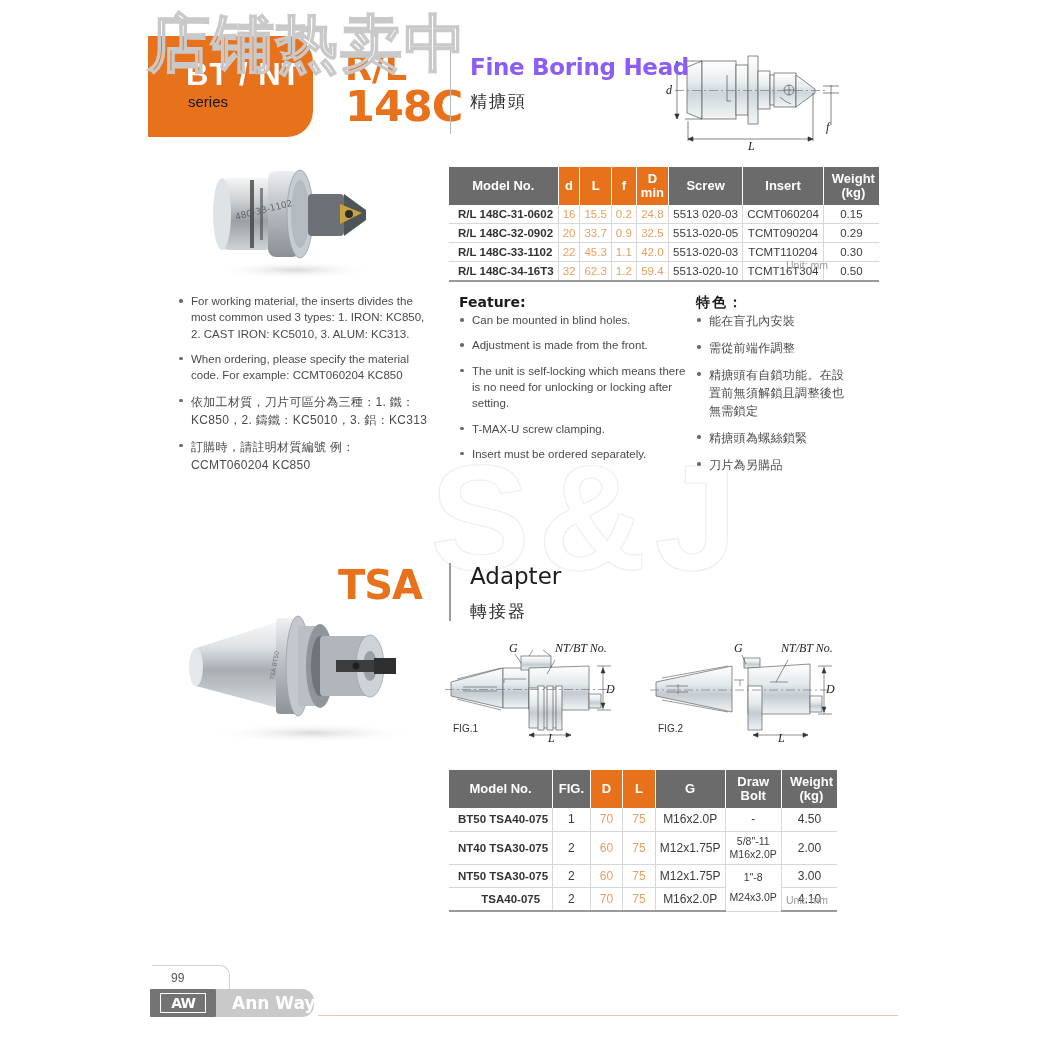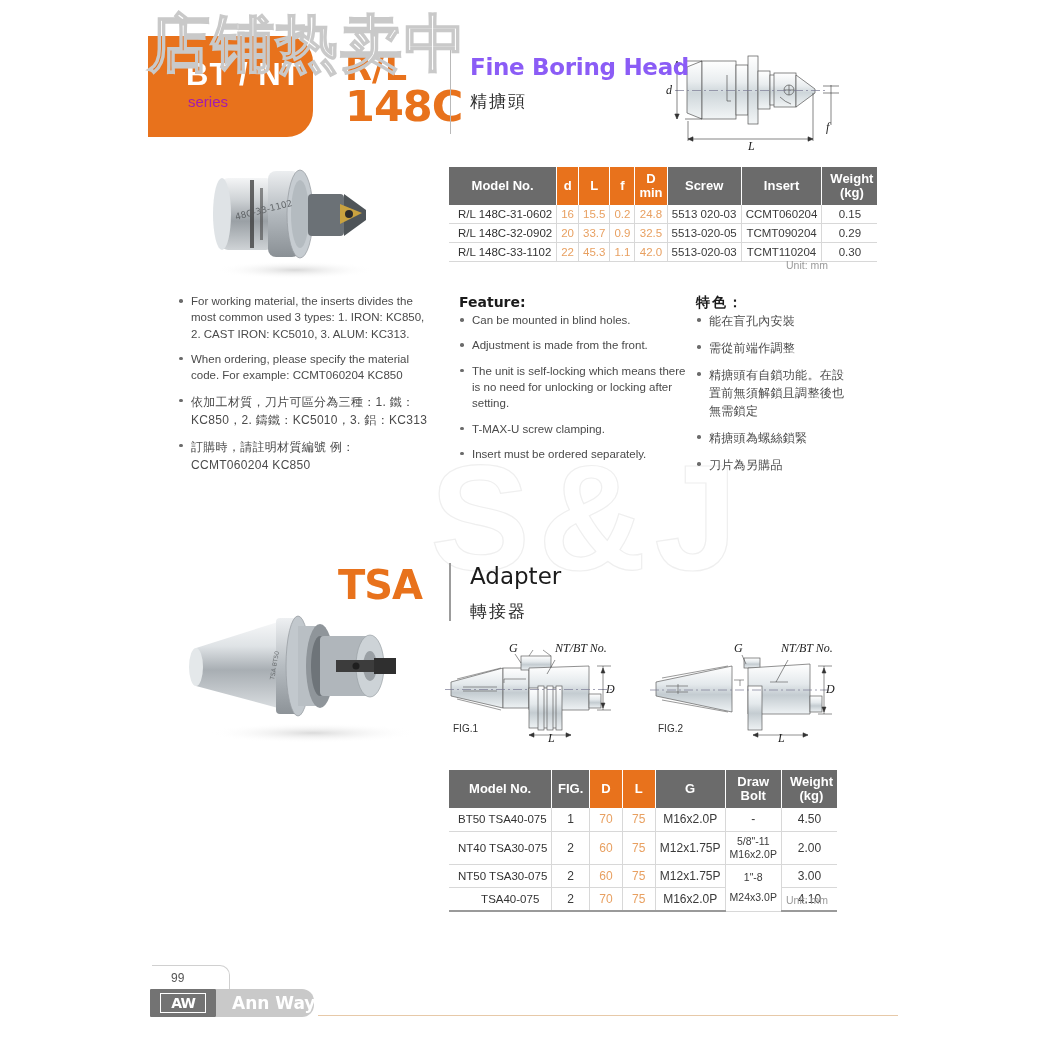--- a/index.html
+++ b/index.html
@@ -36,21 +36,21 @@
     border-radius: 0 26px 26px 0;
     z-index: 3;
   }
   .hdr-bt {
     position: absolute; left: 186px; top: 57px;
     font-size: 31px; font-weight: 700; color: #fff;
     letter-spacing: 1px; z-index: 5;
   }
   .hdr-series {
     position: absolute; left: 188px; top: 93px;
-    font-size: 15px; color: #a21caf; z-index: 5;
+    font-size: 15px; color: #0f172a; z-index: 5;
   }
   .hdr-rl {
     position: absolute; left: 345px; top: 52px;
     font-size: 35px; font-weight: 700; color: #E8721C;
     line-height: 0.96; z-index: 5;
     font-family: "DejaVu Sans", sans-serif;
   }
   .hdr-rl .big { font-size: 43px; letter-spacing: -1px; }
   .hdr-divider {
     position: absolute; left: 450px; top: 48px;
@@ -90,21 +90,21 @@
   }
   table.spec th.accent { background: #E8721C; }
   table.spec th:last-child { border-right: none; padding-left: 8px; }
   table.spec td {
     text-align: center; padding: 3px 4px;
     border-bottom: 1px solid #d8d8d8;
     border-right: 1px solid #d8d8d8;
     white-space: nowrap;
   }
   table.spec td:last-child { border-right: none; }
-  table.spec td.model { text-align: left; padding-left: 9px; font-size: 11.5px; color: #333; }
+  table.spec td.model { text-align: left; padding-left: 9px; font-size: 11.5px; color: #333; font-weight: bold; }
   table.spec td.model.ralign { text-align: right; padding-right: 12px; }
   table.spec td.orange { color: #E8A061; }
   table.spec tr.last td { border-bottom: 2px solid #9a9a9a; }
   .unit {
     position: absolute; font-size: 10.5px; color: #9a9a9a; z-index: 4;
   }
 
   
   .blist { position: absolute; z-index: 4; }
   .blist li {
@@ -321,20 +321,30 @@
       </tr>
       <tr>
         <td class="model">R/L 148C-33-1102</td>
         <td class="orange">22</td>
         <td class="orange">45.3</td>
         <td class="orange">1.1</td>
         <td class="orange">42.0</td>
         <td>5513-020-03</td>
         <td>TCMT110204</td>
         <td>0.30</td>
+      </tr>
+      <tr class="last">
+        <td class="model">R/L 148C-34-16T3</td>
+        <td class="orange">32</td>
+        <td class="orange">62.3</td>
+        <td class="orange">1.2</td>
+        <td class="orange">59.4</td>
+        <td>5513-020-10</td>
+        <td>TCMT16T304</td>
+        <td>0.50</td>
       </tr>
     </tbody>
   </table>
   <div class="unit" style="left:786px; top:259px;">Unit: mm</div>
 
   <ul class="blist" style="left:178px; top:293px; width:252px;">
     <li>For working material, the inserts divides the most common used 3 types: 1. IRON: KC850, 2. CAST IRON: KC5010, 3. ALUM: KC313.</li>
     <li>When ordering, please specify the material code. For example: CCMT060204 KC850</li>
     <li class="cn">依加工材質，刀片可區分為三種：1. 鐵：KC850，2. 鑄鐵：KC5010，3. 鋁：KC313</li>
     <li class="cn">訂購時，請註明材質編號 例：CCMT060204 KC850</li>

